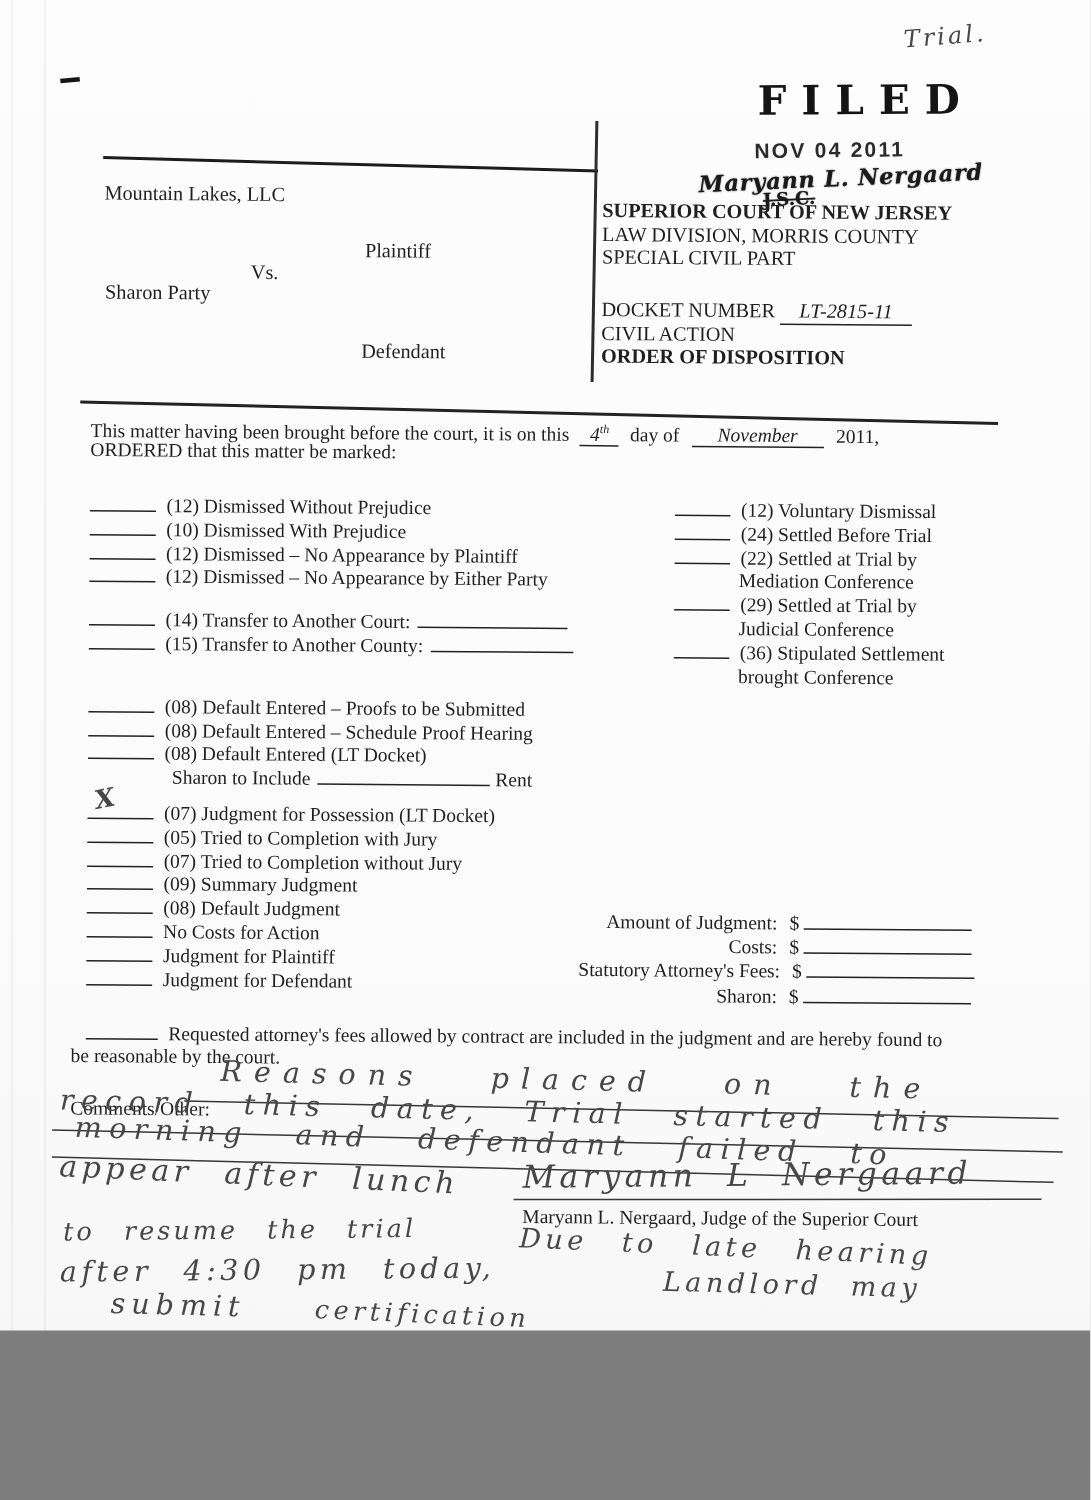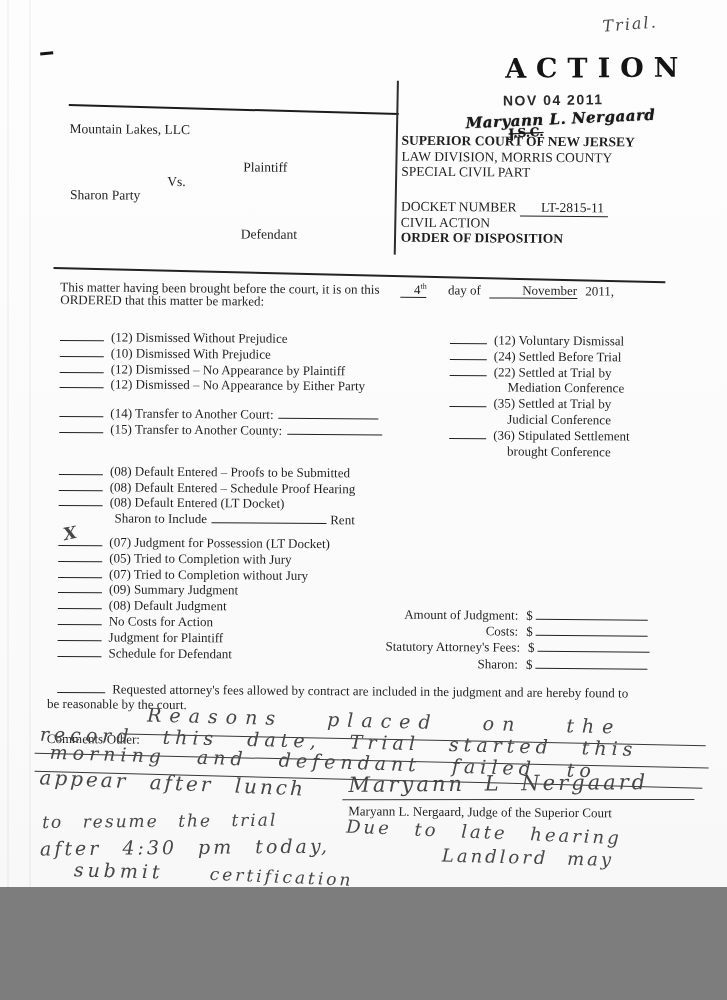--- a/index.html
+++ b/index.html
@@ -24,33 +24,33 @@
   .filed-date{font-family:"Liberation Sans",sans-serif;font-weight:bold;font-size:14px;letter-spacing:1.5px;color:#2b2b2b;transform:rotate(-1.2deg);}
   .stamp-sign{font-family:"DejaVu Serif",serif;font-weight:bold;font-style:italic;font-size:15px;color:#1a1a1a;
               letter-spacing:0.5px;transform:rotate(-3deg);text-shadow:0 0 1px rgba(20,20,20,.85);}
   .stamp-jsc{font-family:"DejaVu Serif",serif;font-weight:bold;font-size:12px;color:#1a1a1a;transform:rotate(-3deg);
              text-decoration:line-through;text-shadow:0 0 1px rgba(20,20,20,.8);}
 
   
   .section-rule{position:absolute;left:55px;top:267px;width:612px;height:1.6px;background:#222;transform:rotate(0.9deg);transform-origin:left center;}
 
   
-  .u{display:inline-block;border-bottom:1.2px solid #222;text-align:right;}
-  .u-day{min-width:26px;margin:0 18px;}
+  .u{display:inline-block;border-bottom:1.2px solid #222;text-align:center;font-style:italic;}
+  .u-day{min-width:26px;margin:0 4px;}
   .u-month{min-width:88px;margin:0 5px;}
   sup{font-size:8px;}
 
   
   .list .row{font-size:13px;line-height:15.8px;white-space:nowrap;}
   .blank{display:inline-block;width:44px;border-bottom:1.3px solid #222;height:10px;margin-right:7px;}
   .rblank{width:37px;}
   .tblank{display:inline-block;border-bottom:1.3px solid #222;height:10px;margin-left:5px;}
   .w100{width:100px;} .w95{width:95px;} .w115{width:115px;}
   .indent{margin-left:56px;}
-  .rindent{margin-left:58px;}
+  .rindent{margin-left:43px;}
   .gap{height:13px;}
 
   
   .money .mrow{font-size:13px;line-height:16.2px;text-align:right;white-space:nowrap;}
   .mline{display:inline-block;width:112px;border-bottom:1.3px solid #222;height:10px;}
   .dollar{margin:0 3px 0 8px;}
 
   
   .hw{position:absolute;font-family:"DejaVu Serif",serif;font-style:italic;color:#474747;white-space:nowrap;}
   .hline{position:absolute;height:1.4px;background:#383838;transform-origin:left center;}
@@ -74,21 +74,21 @@
 
     <div class="caption-underline"></div>
     <div class="abs t14" style="left:70px;top:121px;">Mountain Lakes, LLC</div>
     <div class="abs t14" style="left:244px;top:158px;">Plaintiff</div>
     <div class="abs t14" style="left:168px;top:173px;">Vs.</div>
     <div class="abs t14" style="left:71px;top:187px;">Sharon Party</div>
     <div class="abs t14" style="left:242px;top:225px;">Defendant</div>
 
     <div class="col-divider"></div>
 
-    <div class="abs filed" style="left:505px;top:48px;">ACTION</div>
+    <div class="abs filed" style="left:505px;top:48px;">FILED</div>
     <div class="abs filed-date" style="left:503px;top:88px;">NOV 04 2011</div>
     <div class="abs stamp-sign" style="left:466px;top:106px;">Maryann L. Nergaard</div>
     <div class="abs stamp-jsc" style="left:509px;top:122px;">J.S.C.</div>
 
     <div class="abs b t14" style="left:402px;top:130px;">SUPERIOR COURT OF NEW JERSEY</div>
     <div class="abs t14" style="left:402px;top:146px;">LAW DIVISION, MORRIS COUNTY</div>
     <div class="abs t14" style="left:402px;top:161px;">SPECIAL CIVIL PART</div>
     <div class="abs t14" style="left:402px;top:196px;">
       <span>DOCKET NUMBER</span>
       <span class="u" style="min-width:80px;padding:0 4px;">LT-2815-11</span>
@@ -121,35 +121,35 @@
       <div class="row"><span class="blank"></span><span>(08) Default Entered – Schedule Proof Hearing</span></div>
       <div class="row"><span class="blank"></span><span>(08) Default Entered (LT Docket)</span></div>
       <div class="row indent"><span>Sharon to Include</span><span class="tblank w115"></span> <span>Rent</span></div>
     </div>
 
     <div class="abs list" style="left:452px;top:329px;">
       <div class="row"><span class="blank rblank"></span><span>(12) Voluntary Dismissal</span></div>
       <div class="row"><span class="blank rblank"></span><span>(24) Settled Before Trial</span></div>
       <div class="row"><span class="blank rblank"></span><span>(22) Settled at Trial by</span></div>
       <div class="row rindent"><span>Mediation Conference</span></div>
-      <div class="row"><span class="blank rblank"></span><span>(35) Settled at Trial by</span></div>
+      <div class="row"><span class="blank rblank"></span><span>(29) Settled at Trial by</span></div>
       <div class="row rindent"><span>Judicial Conference</span></div>
       <div class="row"><span class="blank rblank"></span><span>(36) Stipulated Settlement</span></div>
       <div class="row rindent"><span>brought Conference</span></div>
     </div>
 
     <div class="abs list" style="left:62px;top:534px;">
       <div class="row"><span class="blank"></span><span>(07) Judgment for Possession (LT Docket)</span></div>
       <div class="row"><span class="blank"></span><span>(05) Tried to Completion with Jury</span></div>
       <div class="row"><span class="blank"></span><span>(07) Tried to Completion without Jury</span></div>
       <div class="row"><span class="blank"></span><span>(09) Summary Judgment</span></div>
       <div class="row"><span class="blank"></span><span>(08) Default Judgment</span></div>
       <div class="row"><span class="blank"></span><span>No Costs for Action</span></div>
       <div class="row"><span class="blank"></span><span>Judgment for Plaintiff</span></div>
-      <div class="row"><span class="blank"></span><span>Schedule for Defendant</span></div>
+      <div class="row"><span class="blank"></span><span>Judgment for Defendant</span></div>
     </div>
 
     <span class="hw" style="left:67px;top:523px;font-size:17px;font-weight:bold;transform:rotate(-12deg);">X</span>
 
     <div class="abs money" style="left:390px;top:604px;width:262px;">
       <div class="mrow"><span>Amount of Judgment:</span><span class="dollar">$</span><span class="mline"></span></div>
       <div class="mrow"><span>Costs:</span><span class="dollar">$</span><span class="mline"></span></div>
       <div class="mrow"><span>Statutory Attorney's Fees:</span><span class="dollar">$</span><span class="mline"></span></div>
       <div class="mrow"><span>Sharon:</span><span class="dollar">$</span><span class="mline"></span></div>
     </div>

